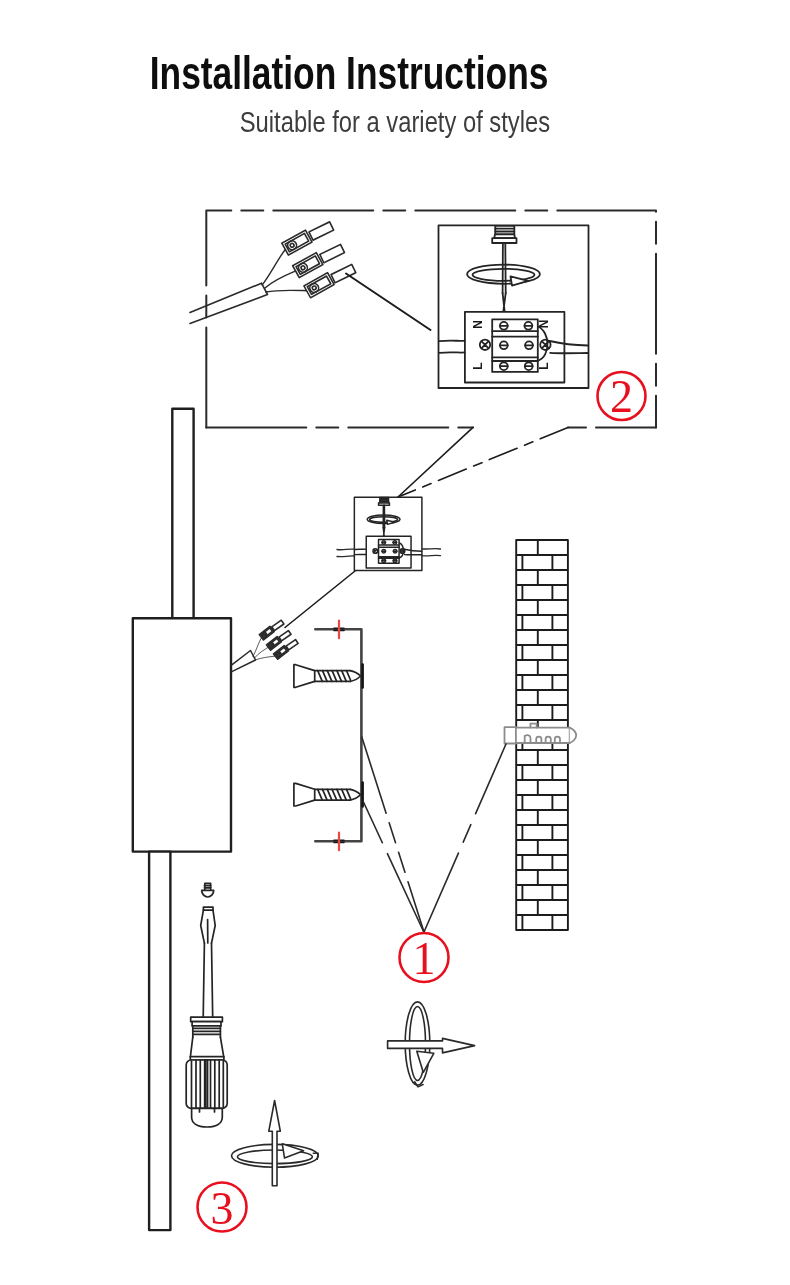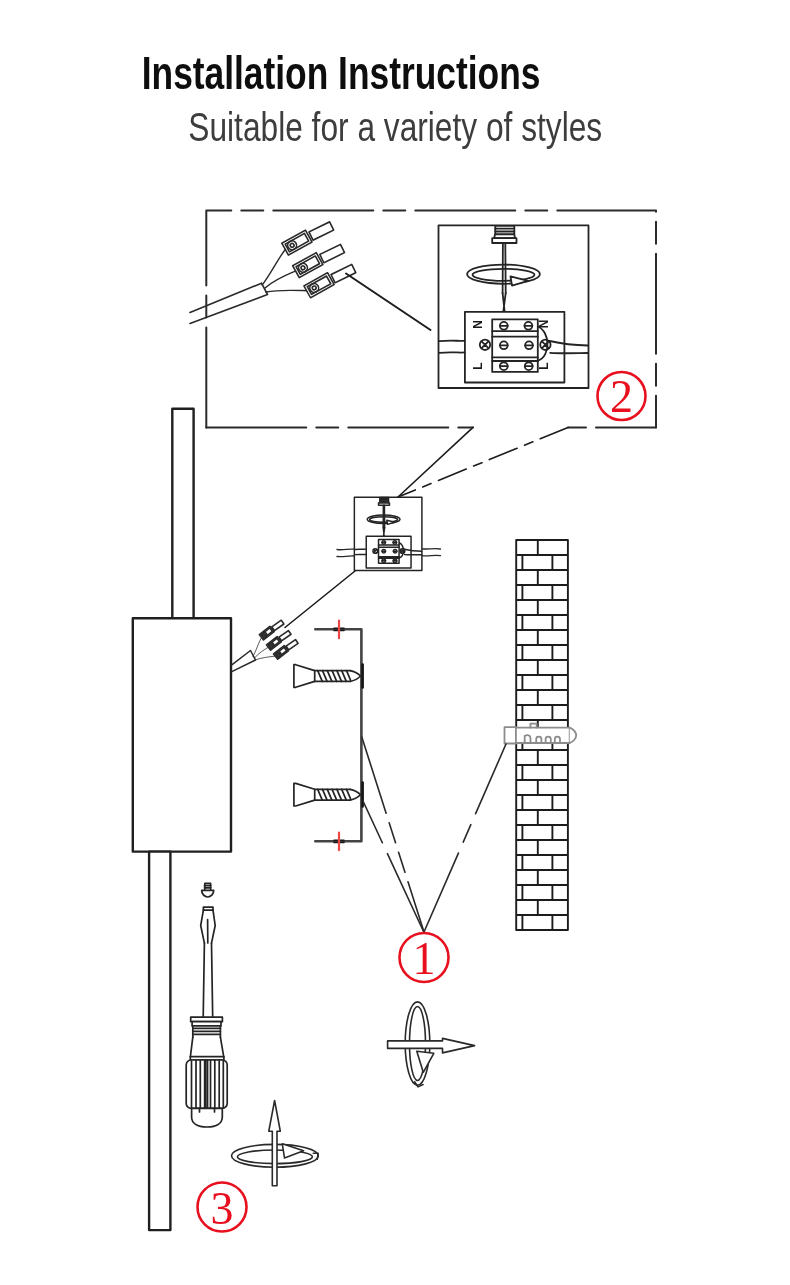--- a/index.html
+++ b/index.html
@@ -1,19 +1,19 @@
 <!DOCTYPE html>
 <html><head>
 <meta charset="utf-8">
 <style>
 html,body{margin:0;padding:0;background:#fff;width:790px;height:1285px;overflow:hidden}
 body{font-family:"Liberation Sans",sans-serif;position:relative}
-.title{position:absolute;left:0;top:45px;width:682px;text-align:center;font-weight:bold;font-size:47px;color:#0e0e0e}
+.title{position:absolute;left:8px;top:45px;width:682px;text-align:center;font-weight:bold;font-size:47px;color:#0e0e0e}
 #t1{display:inline-block;transform:scaleX(0.752);transform-origin:50% 50%}
-.sub{position:absolute;left:0;top:105px;width:790px;text-align:center;font-size:40px;color:#3d3d3d}
+.sub{position:absolute;left:0;top:105px;width:790px;text-align:center;font-size:30px;color:#3d3d3d}
 #t2{display:inline-block;transform:scaleX(0.792);transform-origin:50% 50%}
 svg.main{position:absolute;left:0;top:0}
 </style>
 </head>
 <body>
 <div class="title"><span id="t1">Installation Instructions</span></div>
 <div class="sub"><span id="t2">Suitable for a variety of styles</span></div>
 <svg class="main" width="790" height="1285" viewBox="0 0 790 1285" fill="none" stroke-linecap="round" stroke-linejoin="round">
 <defs>
 

